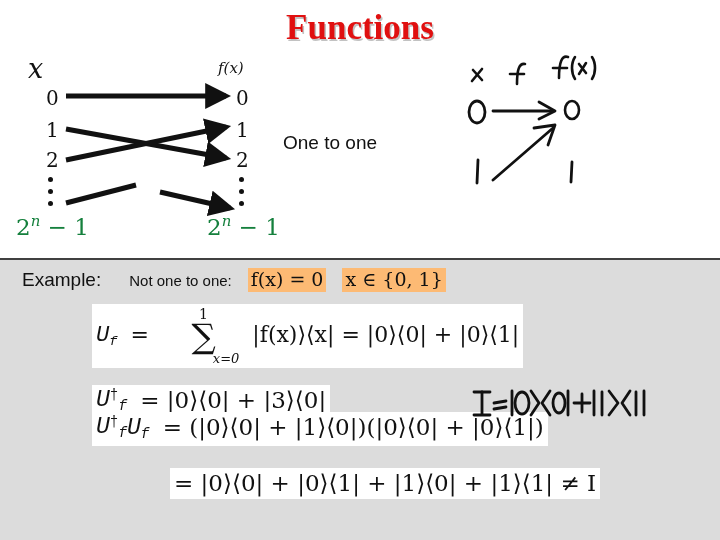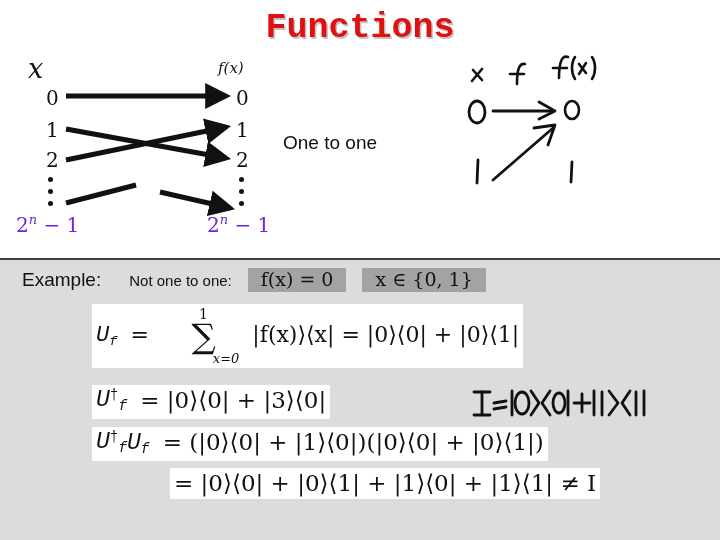--- a/index.html
+++ b/index.html
@@ -21,21 +21,21 @@
     background: #ffffff;
   }
 
   
   .slide-title {
     position: absolute;
     left: 0;
     top: 8px;
     width: 720px;
     text-align: center;
-    font-family: Liberation Mono, monospace;
+    font-family: Liberation Serif, serif;
     font-size: 35px;
     font-weight: bold;
     color: #e01010;
     letter-spacing: 0px;
     text-shadow: 1.5px 1.5px 0 rgba(120,120,120,0.45);
     white-space: nowrap;
   }
 
   
   #mapping {
@@ -68,22 +68,22 @@
     font-family: "DejaVu Serif", "Liberation Serif", serif;
     font-size: 20px;
     color: #111;
     white-space: nowrap;
   }
   .dom-item { left: 38px; }
   .cod-item { left: 228px; }
   .big-label {
     position: absolute;
     font-family: "DejaVu Serif", "Liberation Serif", serif;
-    font-size: 20px;
-    color: #6d28d9;
+    font-size: 23px;
+    color: #15803d;
     white-space: nowrap;
   }
   .big-label sup {
     font-size: 0.65em;
     font-style: italic;
     vertical-align: super;
   }
   .dots {
     position: absolute;
     width: 6px;
@@ -141,44 +141,44 @@
     font-size: 19px;
     color: #111;
   }
   .example-sub {
     font-family: "Liberation Sans", sans-serif;
     font-size: 15px;
     color: #111;
     margin-left: 28px;
   }
   .eq-chip {
-    background: #a3a3a3;
+    background: #fdba74;
     font-family: "DejaVu Serif", "Liberation Serif", serif;
     font-size: 19px;
     color: #111;
     margin-left: 16px;
-    padding: 1px 13px;
+    padding: 1px 3px;
     line-height: 1.15;
   }
 
   
   .formula-row {
     position: absolute;
     background: #ffffff;
     font-family: "DejaVu Serif", "Liberation Serif", serif;
     font-size: 23px;
     color: #111;
     white-space: nowrap;
     padding: 3px 4px;
     line-height: 1.1;
   }
   .formula-row i { font-style: italic; }
   .fr1 { left: 92px; top: 44px; font-size: 22px; }
   .fr2 { left: 92px; top: 125px; }
-  .fr3 { left: 92px; top: 167px; }
+  .fr3 { left: 92px; top: 152px; }
   .fr4 { left: 170px; top: 208px; }
 
   .sum-block {
     display: inline-flex;
     flex-direction: column;
     align-items: center;
     vertical-align: middle;
     margin: 0 6px;
     line-height: 1;
   }

